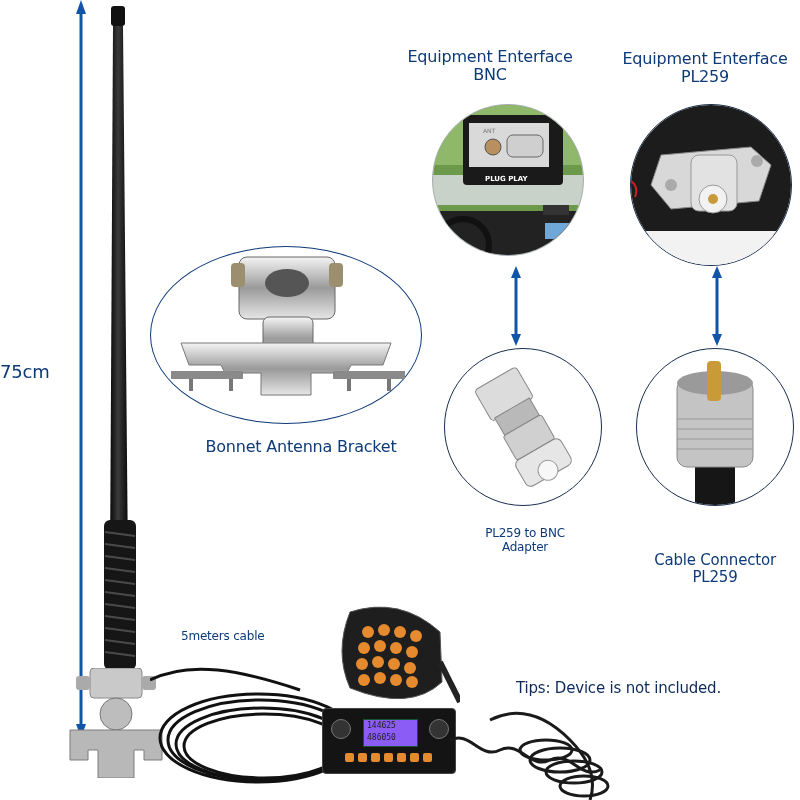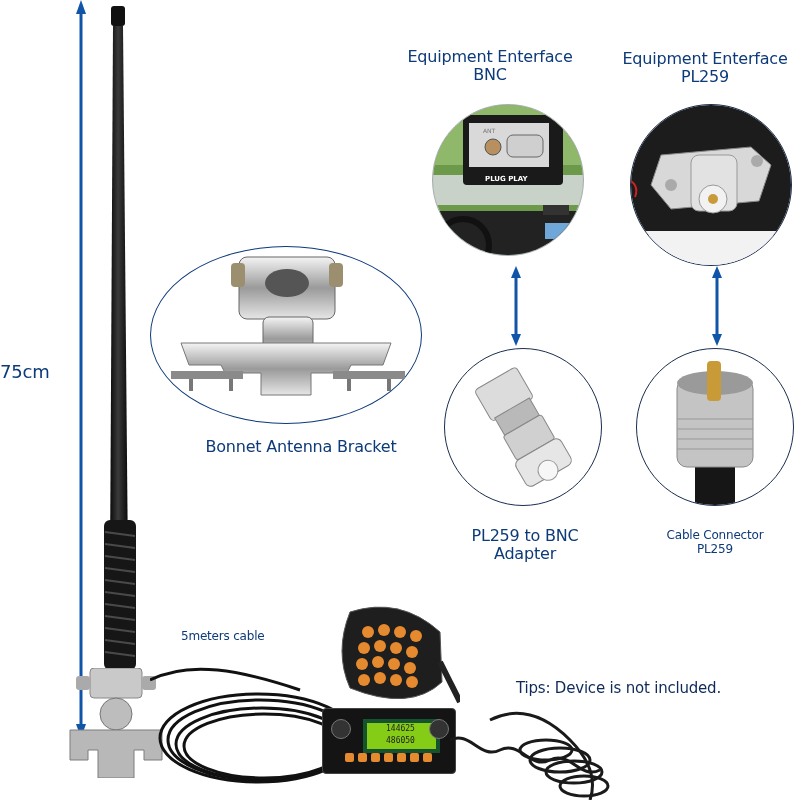--- a/index.html
+++ b/index.html
@@ -160,40 +160,40 @@
   <svg width="156" height="156">
     <g transform="rotate(-30 78 78)">
       <rect x="54" y="22" width="48" height="36" rx="4" fill="#dcdcdc" stroke="#888"></rect>
       <rect x="58" y="56" width="40" height="20" fill="#b9b9b9" stroke="#888"></rect>
       <rect x="56" y="76" width="44" height="28" rx="3" fill="#d0d0d0" stroke="#888"></rect>
       <rect x="52" y="104" width="52" height="30" rx="6" fill="#e6e6e6" stroke="#888"></rect>
       <circle cx="78" cy="128" r="10" fill="#f7f7f7" stroke="#999"></circle>
     </g>
   </svg>
 </div>
-<div class="label" style="left:440px;top:527px;width:170px;font-size:16px;">
+<div class="label" style="left:440px;top:527px;width:170px;font-size:12px;">
   <div>PL259 to BNC</div>
   <div>Adapter</div>
 </div>
 
 <div class="circle" style="left:636px;top:348px;width:156px;height:156px;">
   <svg width="156" height="156">
     <rect x="58" y="110" width="40" height="46" fill="#161616"></rect>
     <rect x="40" y="30" width="76" height="88" rx="10" fill="#c4c4c4" stroke="#888"></rect>
     <ellipse cx="78" cy="34" rx="38" ry="12" fill="#9a9a9a"></ellipse>
     <rect x="70" y="12" width="14" height="40" rx="4" fill="#c99a38"></rect>
     <g stroke="#999" stroke-width="1">
       <line x1="40" y1="70" x2="116" y2="70"></line>
         <line x1="40" y1="80" x2="116" y2="80"></line>
       <line x1="40" y1="90" x2="116" y2="90"></line>
         <line x1="40" y1="100" x2="116" y2="100"></line>
     </g>
   </svg>
 </div>
-<div class="label" style="left:630px;top:529px;width:170px;font-size:12px;">
+<div class="label" style="left:630px;top:552px;width:170px;font-size:15px;">
   <div>Cable Connector</div>
   <div>PL259</div>
 </div>
 
 <div style="position:absolute;left:330px;top:602px;width:130px;height:110px;">
   <svg width="130" height="110">
     <path d="M20,10 Q70,-6 110,30 L112,80 Q80,110 20,86 Q4,50 20,10 Z" fill="#1e1e1e" stroke="#555"></path>
     <g fill="#e58a2e">
       <circle cx="38" cy="30" r="6"></circle>
         <circle cx="54" cy="28" r="6"></circle>
@@ -209,21 +209,21 @@
         <circle cx="80" cy="66" r="6"></circle>
       <circle cx="34" cy="78" r="6"></circle>
         <circle cx="50" cy="76" r="6"></circle>
         <circle cx="66" cy="78" r="6"></circle>
         <circle cx="82" cy="80" r="6"></circle>
     </g>
     <path d="M110,60 L130,100" stroke="#222" stroke-width="6"></path>
   </svg>
 </div>
 <div style="position:absolute;left:322px;top:708px;width:132px;height:64px;background:#141414;border-radius:4px;border:1px solid #444;">
-  <div style="position:absolute;left:40px;top:10px;width:50px;height:26px;background:#84cc16;border:4px solid #14532d;font-family:'DejaVu Sans Mono',monospace;font-size:8px;line-height:12px;color:#222;padding-left:19px;">
+  <div style="position:absolute;left:40px;top:10px;width:50px;height:26px;background:#8b5cf6;border:1px solid #14532d;font-family:'DejaVu Sans Mono',monospace;font-size:8px;line-height:12px;color:#222;padding-left:3px;">
     <div>144625</div>
     <div>486050</div>
   </div>
   <div style="position:absolute;left:8px;top:10px;width:18px;height:18px;border-radius:50%;background:#333;border:1px solid #777;"></div>
   <div style="position:absolute;left:106px;top:10px;width:18px;height:18px;border-radius:50%;background:#333;border:1px solid #777;"></div>
   <div style="position:absolute;left:22px;top:44px;display:flex;gap:4px;">
     <span style="width:9px;height:9px;background:#e58a2e;border-radius:2px;"></span>
       <span style="width:9px;height:9px;background:#e58a2e;border-radius:2px;"></span>
     <span style="width:9px;height:9px;background:#e58a2e;border-radius:2px;"></span>
       <span style="width:9px;height:9px;background:#e58a2e;border-radius:2px;"></span>

